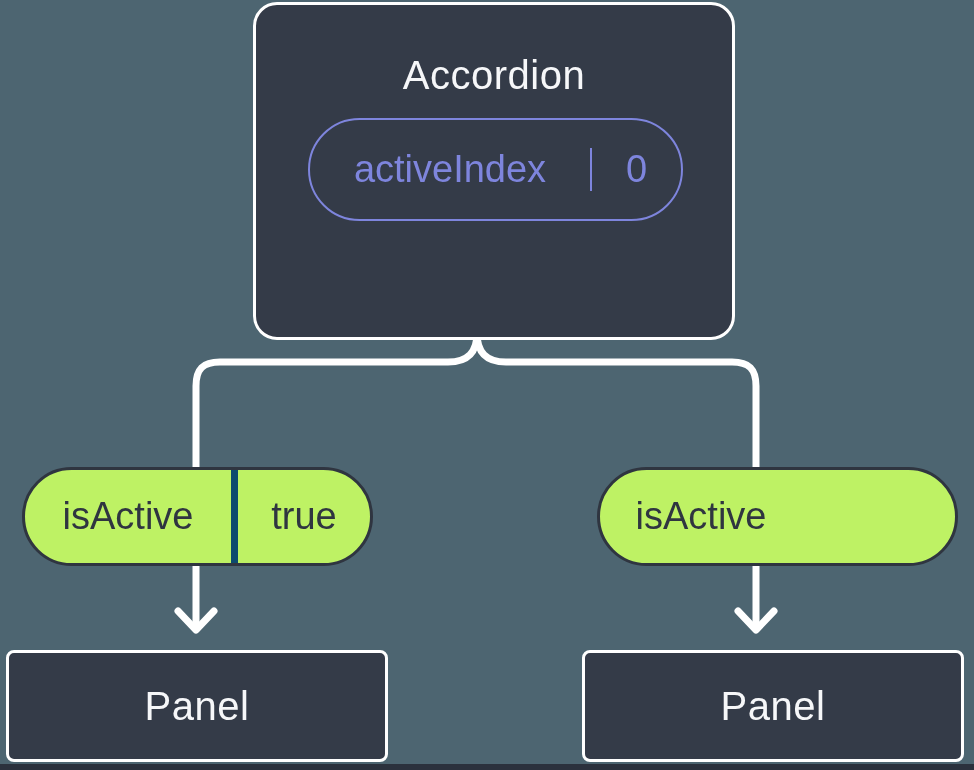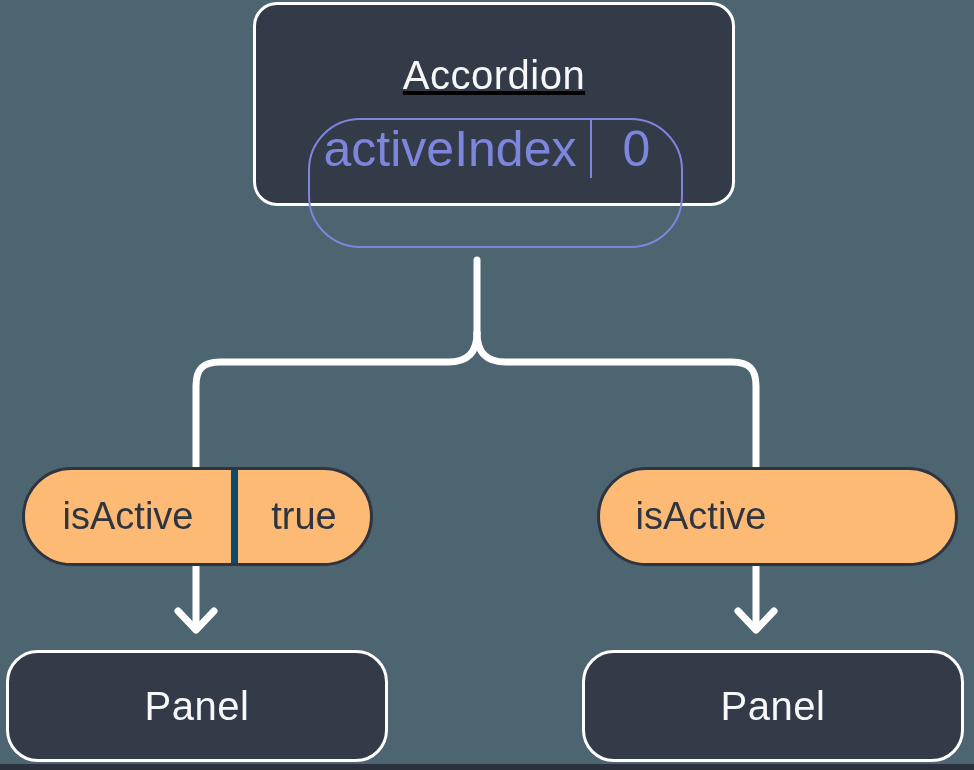--- a/index.html
+++ b/index.html
@@ -26,66 +26,66 @@
     position: absolute;
     box-sizing: border-box;
     background: #343b48;
     border: 3.5px solid #ffffff;
     border-radius: 24px;
     z-index: 2;
   }
 
   #accordion-node {
     left: 253px; top: 2px;
-    width: 482px; height: 204px; text-decoration: underline;
+    width: 482px; height: 338px;
   }
   .node-title {
     color: #f6f7f9;
     font-size: 40px;
     font-weight: 500;
     text-align: center;
     letter-spacing: 0.5px;
   }
   #accordion-title {
     margin-top: 48px;
   }
 
   
   .state-pill {
     position: absolute;
     left: 308px; top: 118px;
-    width: 375px; height: 130px;
+    width: 375px; height: 103px;
     box-sizing: border-box;
     border: 2.5px solid #7e85dd;
     border-radius: 52px;
     display: flex;
-    align-items: flex-start;
+    align-items: center;
     z-index: 3;
     color: #7e85dd;
-    font-size: 50px;
+    font-size: 38px;
   }
   .state-pill .pill-key {
     width: 280px;
     display: flex;
     align-items: center;
     justify-content: center;
   }
   .state-pill .pill-val {
     flex: 1;
     border-left: 2.5px solid #7e85dd;
     display: flex;
     align-items: center;
     justify-content: center;
   }
 
   
   .prop-pill {
     position: absolute;
     box-sizing: border-box;
-    background: #fdba74;
+    background: #bef264;
     border: 3px solid #2f3540;
     border-radius: 50px;
     display: flex;
     align-items: stretch;
     z-index: 2;
     color: #2f3540;
     font-size: 38px;
   }
   #prop-pill-left {
     left: 22px; top: 467px;
@@ -106,21 +106,21 @@
     flex: 1;
     border-left: 7px solid #0c4a6e;
     display: flex;
     align-items: center;
     justify-content: center;
   }
 
   .panel-node {
     left: 6px; top: 650px;
     width: 382px; height: 112px;
-    border-radius: 32px;
+    border-radius: 8px;
     display: flex;
     align-items: center;
     justify-content: center;
   }
   #panel-node-right { left: 582px; }
   .panel-node .node-title { margin: 0; }
 
   #bottom-strip {
     position: absolute;
     left: 0; top: 764px;

